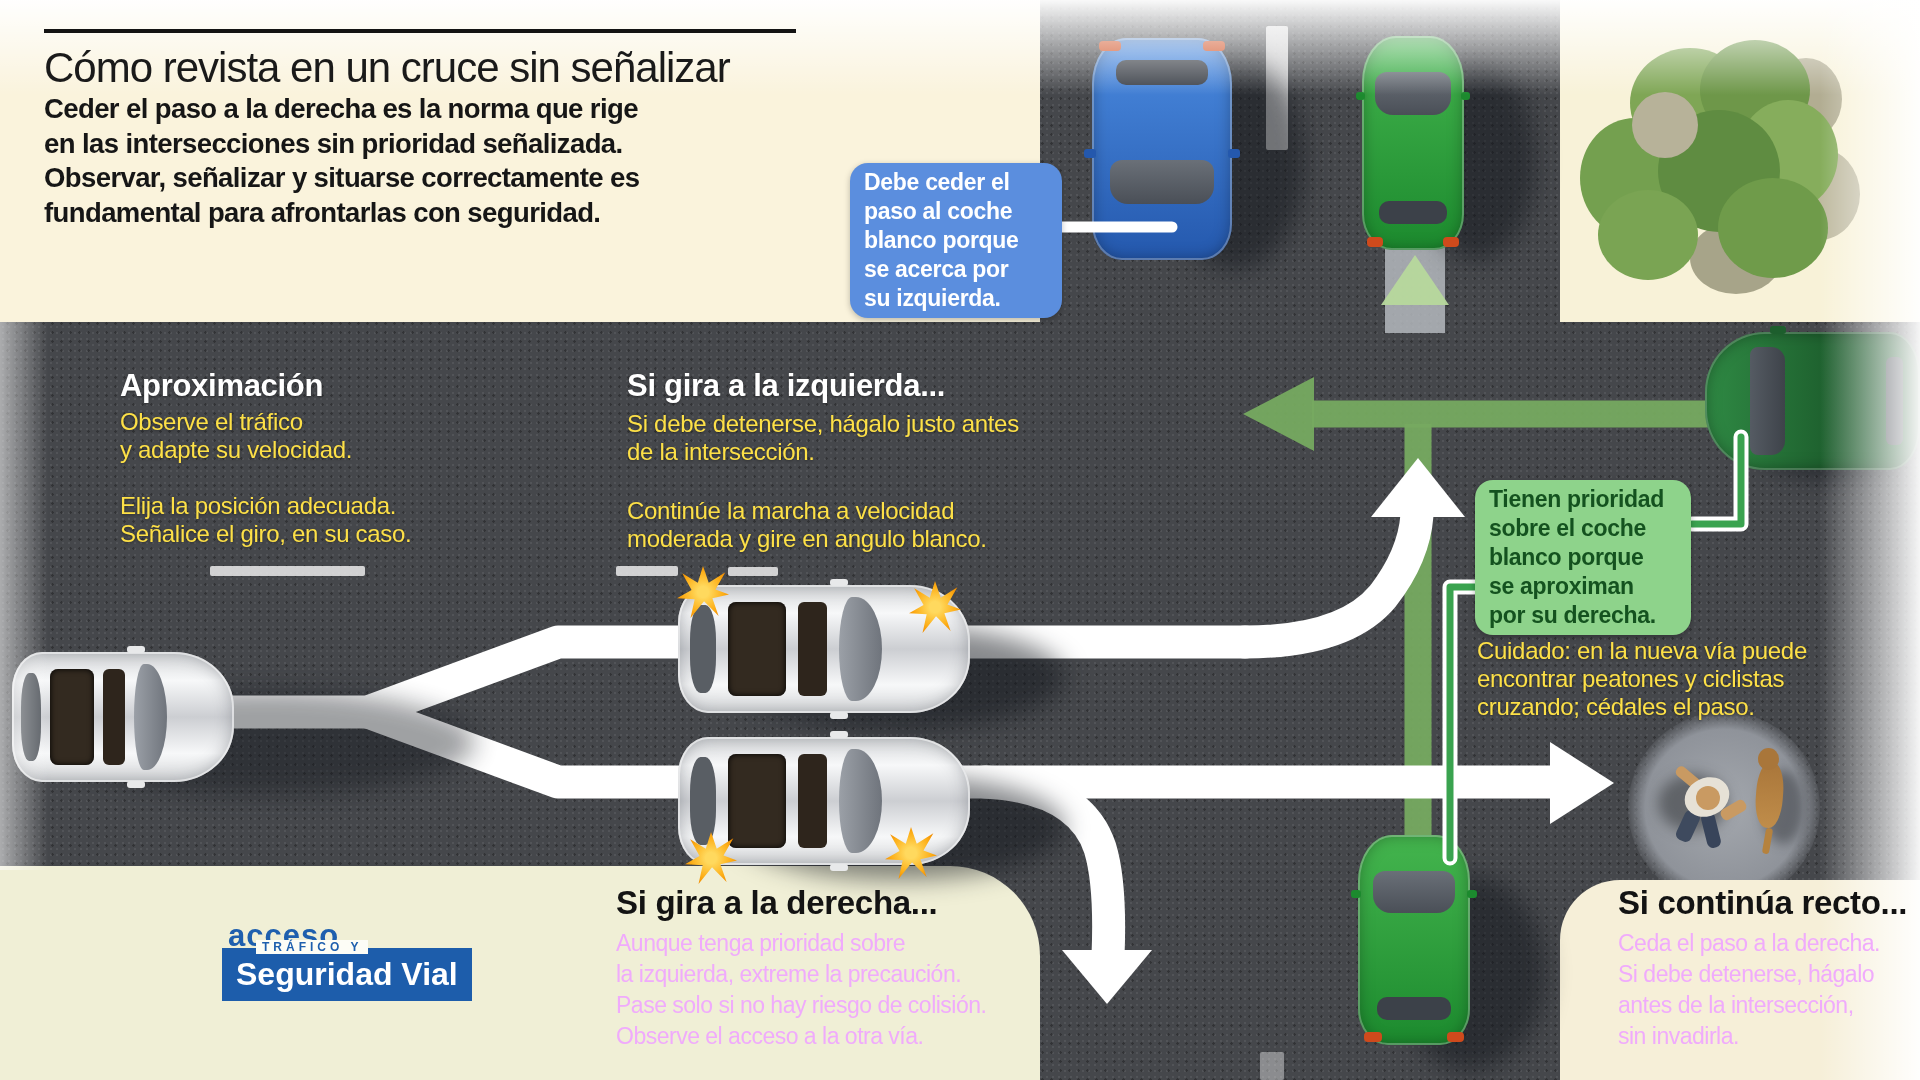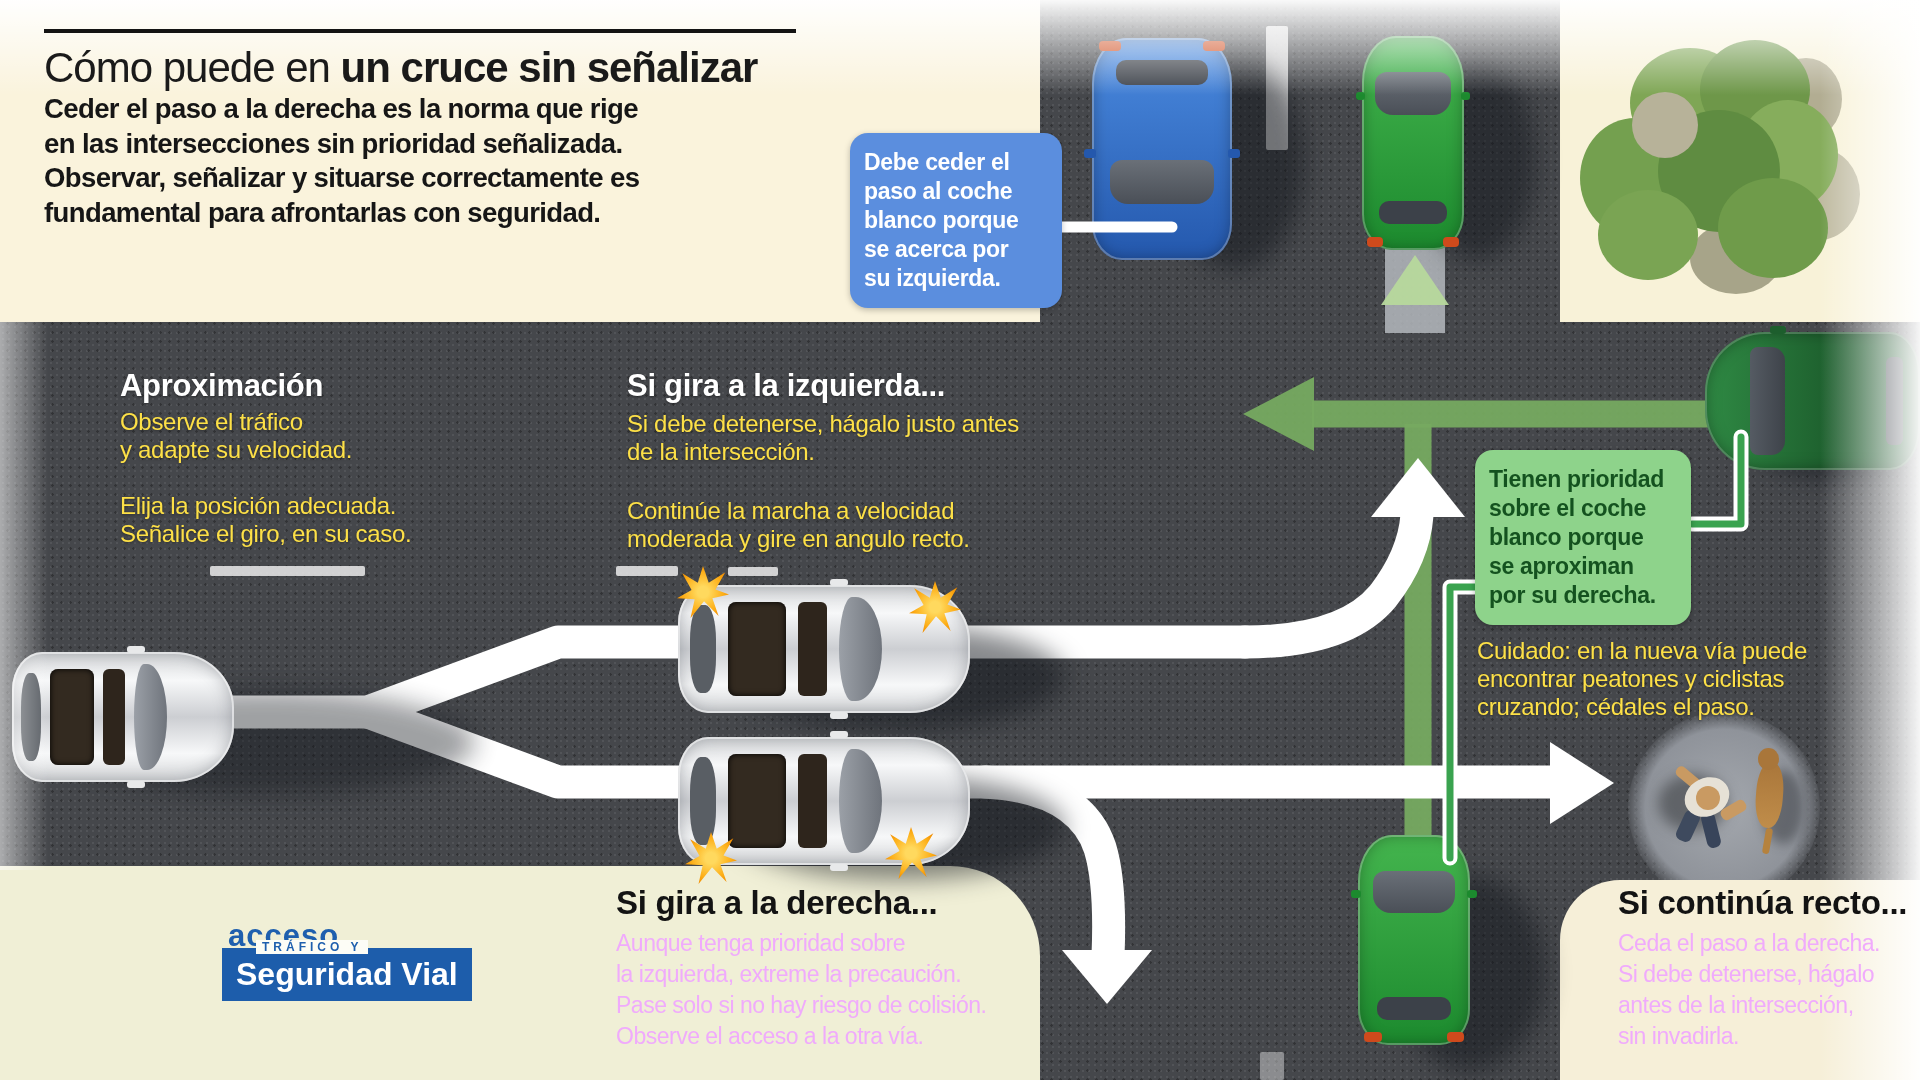--- a/index.html
+++ b/index.html
@@ -52,21 +52,21 @@
   .flash{position:absolute;width:52px;height:52px;z-index:5;
      background:radial-gradient(circle,#ffd95e 15%,#fdae17 55%,#f08a00 78%);
      clip-path:polygon(50% 0,61% 32%,93% 12%,74% 45%,100% 55%,68% 62%,80% 96%,52% 68%,26% 100%,34% 64%,0 62%,28% 46%,10% 14%,40% 32%);
      filter:drop-shadow(0 0 4px rgba(255,170,0,.8));}
   .fade{position:absolute;z-index:6;pointer-events:none;}
   .txt{position:absolute;z-index:8;}
   .road-head{font-weight:700;font-size:31px;color:#fff;letter-spacing:-.3px;text-shadow:0 1px 3px rgba(0,0,0,.4);}
   .road-body{font-weight:500;font-size:24px;line-height:28px;color:#fde047;letter-spacing:-.3px;text-shadow:0 1px 3px rgba(0,0,0,.4);}
   .dark-head{font-weight:700;font-size:31px;color:#131313;letter-spacing:-.3px;}
   .dark-body{font-weight:500;font-size:23px;line-height:31px;color:#f0abfc;letter-spacing:-.5px;}
-  .callout{position:absolute;z-index:8;border-radius:18px;padding:15px 14px;font-weight:600;font-size:23px;line-height:29px;letter-spacing:-.3px;}
+  .callout{position:absolute;z-index:8;border-radius:18px;padding:5px 14px;font-weight:600;font-size:23px;line-height:29px;letter-spacing:-.3px;margin-top:30px;}
   .tree-blob{position:absolute;border-radius:50%;}
   .spot-fig{position:absolute;}
 </style>
 </head>
 <body>
 
 <div id="scene">
 
   <div class="dash" style="left:210px;top:566px;width:155px;height:10px;"></div>
   <div class="dash" style="left:616px;top:566px;width:62px;height:10px;"></div>
@@ -207,21 +207,21 @@
 
   <svg class="conn-svg" width="1920" height="1080" viewBox="0 0 1920 1080">
     <path d="M1056 227 H1172" stroke="#ffffff" stroke-width="11" stroke-linecap="round" fill="none"></path>
     <path d="M1692 524 H1741 V437" stroke="#ffffff" stroke-width="15" fill="none" stroke-linecap="round" stroke-linejoin="round"></path>
     <path d="M1692 524 H1741 V437" stroke="#3aa34f" stroke-width="7" fill="none" stroke-linecap="round" stroke-linejoin="round"></path>
     <path d="M1480 587 H1450 V858" stroke="#ffffff" stroke-width="15" fill="none" stroke-linecap="round" stroke-linejoin="round"></path>
     <path d="M1480 587 H1450 V858" stroke="#3aa34f" stroke-width="7" fill="none" stroke-linecap="round" stroke-linejoin="round"></path>
   </svg>
 
   <div class="txt" style="left:44px;top:29px;width:752px;height:4px;background:#141414;"></div>
-  <div class="txt" style="left:44px;top:44px;font-size:42px;color:#1a1a1a;letter-spacing:-1px;"><span>Cómo puede en </span><span style="font-weight:700;">un cruce sin señalizar</span></div>
+  <div class="txt" style="left:44px;top:44px;font-size:42px;color:#1a1a1a;letter-spacing:-1px;"><span>Cómo revista en </span><span style="font-weight:400;">un cruce sin señalizar</span></div>
   <div class="txt pre" style="left:44px;top:92px;font-size:27.5px;line-height:34.5px;font-weight:700;color:#161616;letter-spacing:-.6px;">Ceder el paso a la derecha es la norma que rige
 en las intersecciones sin prioridad señalizada.
 Observar, señalizar y situarse correctamente es
 fundamental para afrontarlas con seguridad.</div>
 
   <div class="callout pre" style="left:850px;top:133px;width:184px;background:#5b8ede;color:#fff;box-shadow:0 2px 6px rgba(0,0,0,.25);">Debe ceder el
 paso al coche
 blanco porque
 se acerca por
 su izquierda.</div>
@@ -234,21 +234,21 @@
   <div class="txt road-head" style="left:120px;top:368px;">Aproximación</div>
   <div class="txt road-body pre" style="left:120px;top:408px;">Observe el tráfico
 y adapte su velocidad.</div>
   <div class="txt road-body pre" style="left:120px;top:492px;">Elija la posición adecuada.
 Señalice el giro, en su caso.</div>
 
   <div class="txt road-body pre" style="left:627px;top:410px;">Si debe detenerse, hágalo justo antes
 de la intersección.</div>
   <div class="txt road-head" style="left:627px;top:368px;">Si gira a la izquierda...</div>
   <div class="txt road-body pre" style="left:627px;top:497px;">Continúe la marcha a velocidad
-moderada y gire en angulo recto.</div>
+moderada y gire en angulo blanco.</div>
 
   <div class="txt road-body pre" style="left:1477px;top:637px;font-size:24px;">Cuidado: en la nueva vía puede
 encontrar peatones y ciclistas
 cruzando; cédales el paso.</div>
 
   <div class="txt dark-head" style="left:616px;top:884px;font-size:33px;">Si gira a la derecha...</div>
   <div class="txt dark-body pre" style="left:616px;top:928px;">Aunque tenga prioridad sobre
 la izquierda, extreme la precaución.
 Pase solo si no hay riesgo de colisión.
 Observe el acceso a la otra vía.</div>

